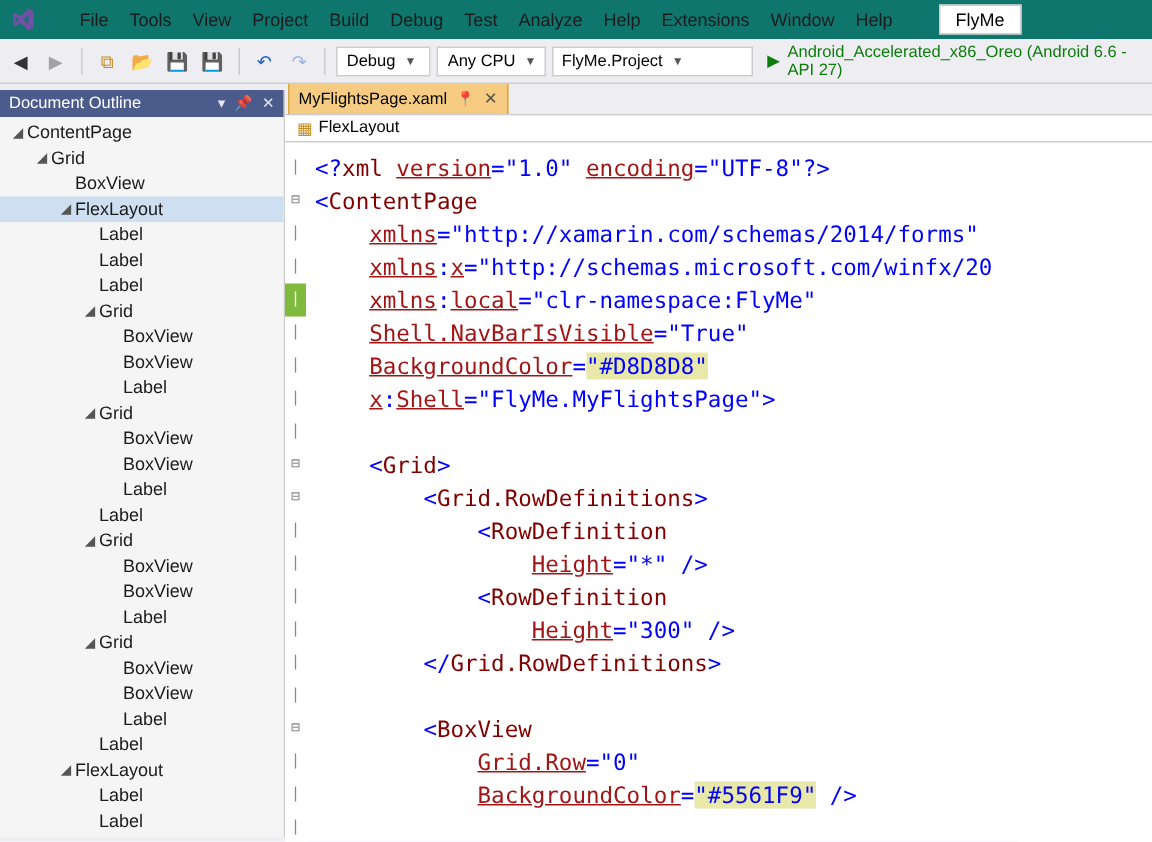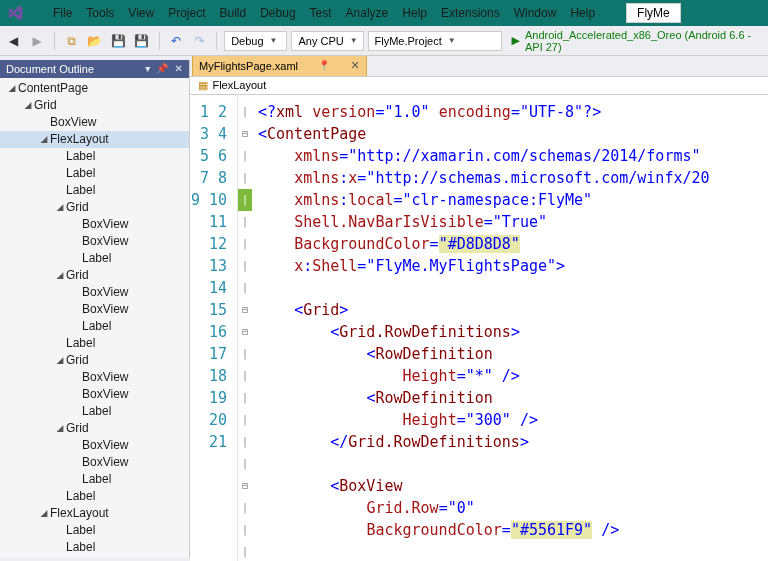--- a/index.html
+++ b/index.html
@@ -144,21 +144,21 @@
       padding-left: 2px;
     }
     .doc-tab {
       display: flex; align-items: center;
       background: #f5cc82;
       border: 1px solid #d6a945;
       border-bottom: none;
       height: 22px;
       padding: 0 6px;
       font-size: 11px;
-      gap: 20px;
+      gap: 6px;
     }
     .doc-tab .pin { color: #555; font-size: 10px; }
     .doc-tab .close { color: #555; font-size: 11px; }
     .subtab {
       display: flex; align-items: center;
       height: 18px; padding: 0 8px;
       border-bottom: 1px solid #ccc;
       font-size: 11px;
       background: #fff;
       gap: 4px;
@@ -188,21 +188,21 @@
     .code {
       flex: 1;
       padding: 6px 0 0 6px;
       font-family: Consolas, monospace;
       font-size: 15px;
       line-height: 22px;
       white-space: pre;
       overflow: hidden;
     }
     .t-blue { color: #0000ff; }
-    .t-red  { color: #a31515; }
+    .t-red  { color: #a31515; text-decoration: underline; }
     .t-brown{ color: #800000; }
     .t-hl   { background: #e8e8a8; }
   </style>
 </head>
 <body>
 
 <div class="menubar">
   <div class="vs-logo">
     <svg width="18" height="18" viewBox="0 0 32 32">
         <path fill="#7151a4" d="M23 3l-9 9-6-4-3 1v14l3 1 6-4 9 9 6-3V6l-6-3zM8 19v-6l4 3-4 3zm15 2l-6-5 6-5v10z"></path>
@@ -388,42 +388,20 @@
         <span>MyFlightsPage.xaml</span>
         <span class="pin">📍</span>
         <span class="close">✕</span>
       </div>
     </div>
     <div class="subtab">
       <span style="color:#c78b1e">▦</span>
       <span>FlexLayout</span>
     </div>
     <div class="code-wrap">
-      <div class="gutter" id="gutter">1
-2
-3
-4
-5
-6
-7
-8
-9
-10
-11
-12
-13
-14
-15
-16
-17
-18
-19
-20
-21
-</div>
       <div class="fold-col" id="foldcol">
           <div style="height: 22px;">|</div>
           <div style="height: 22px;">⊟</div>
           <div style="height: 22px;">|</div>
           <div style="height: 22px;">|</div>
           <div style="background: rgb(127, 186, 60); color: rgb(255, 255, 255); height: 22px;">|</div>
           <div style="height: 22px;">|</div>
           <div style="height: 22px;">|</div>
           <div style="height: 22px;">|</div>
           <div style="height: 22px;">|</div>

